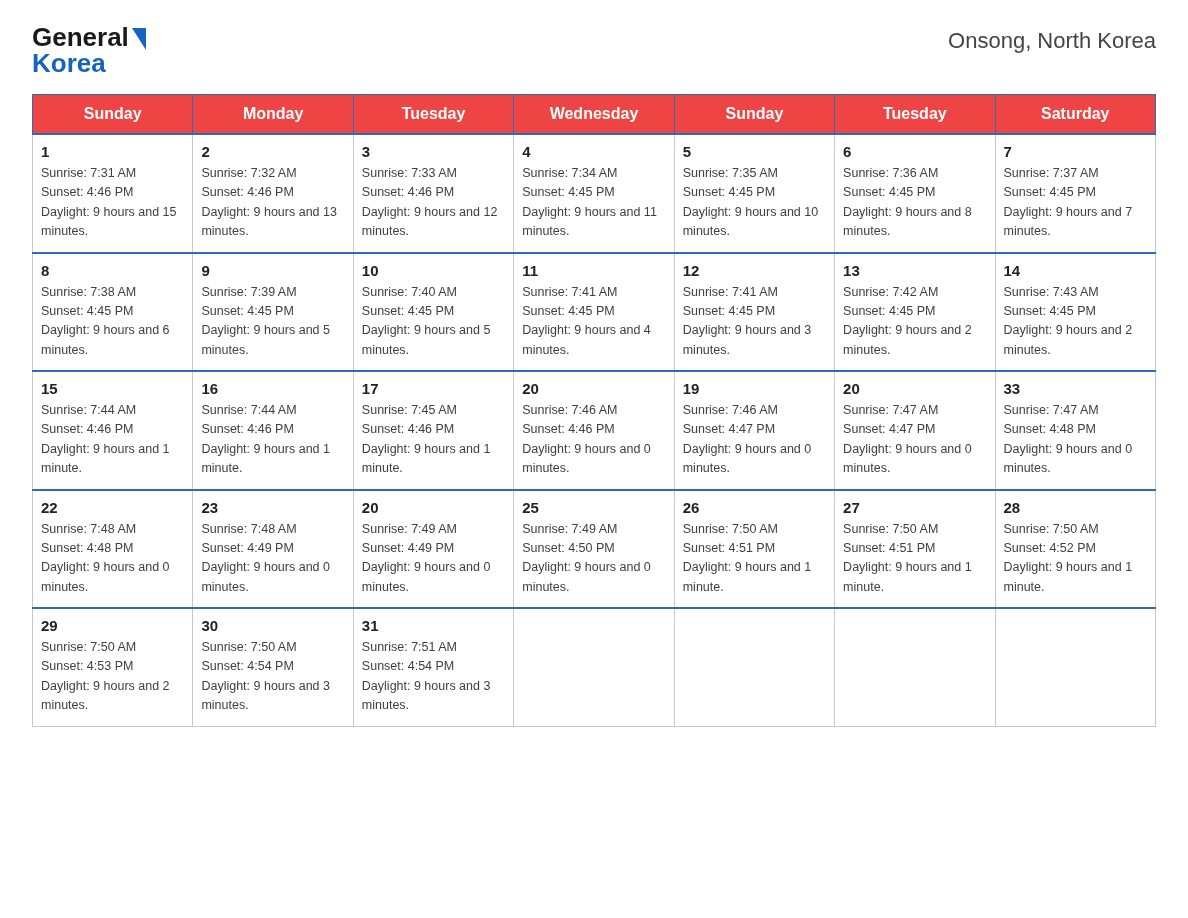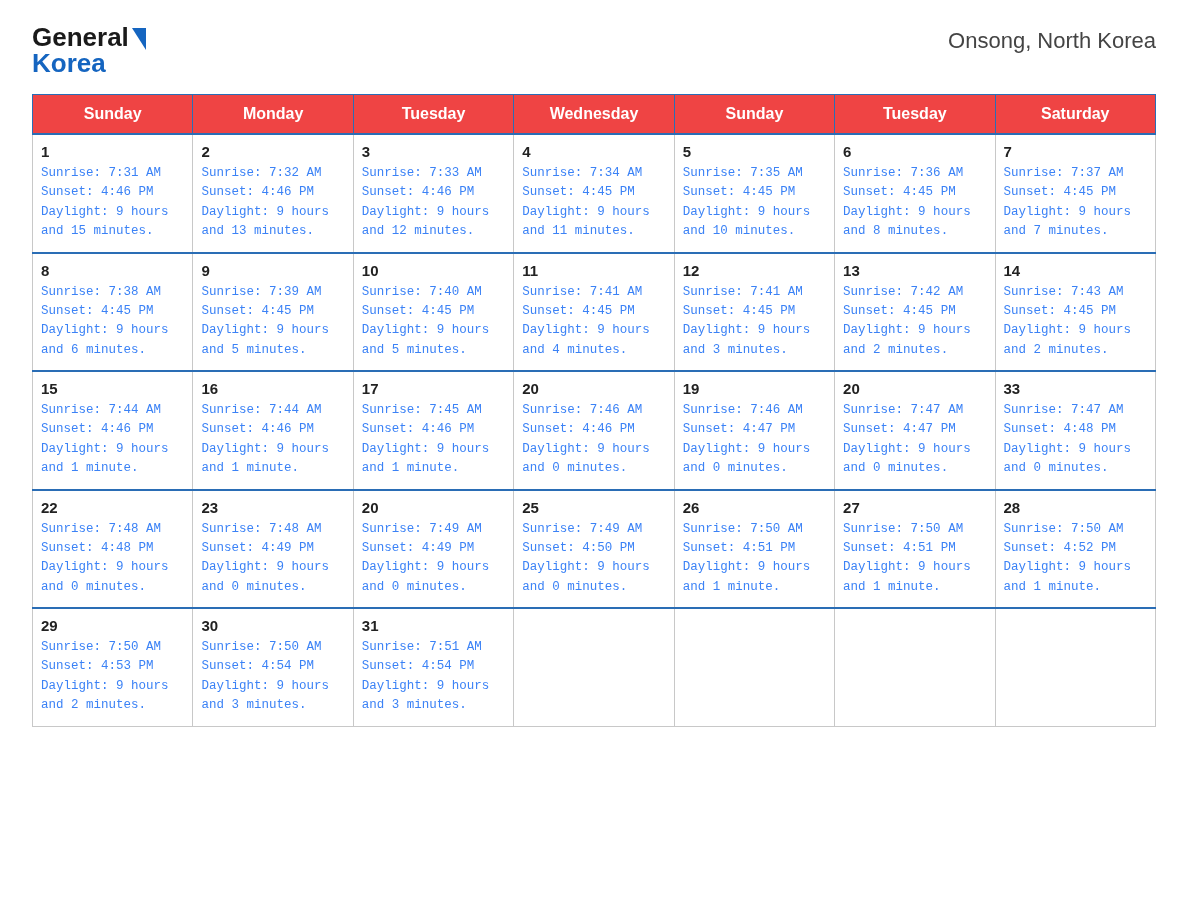--- a/index.html
+++ b/index.html
@@ -87,23 +87,22 @@
       background: #fff;
     }
     .day-number {
       font-size: 15px;
       font-weight: 600;
       margin-bottom: 4px;
       color: #222;
     }
     .day-info {
       font-size: 12.5px;
-      color: #3b82f6;
+      color: #404040;
       line-height: 1.55;
-      font-family: Liberation Mono, monospace;
     }
     .empty-cell {
       background: #fff;
       border-top: 2px solid #2a6db5;
     }
   </style>
 </head>
 <body>
 
 <div class="header">

